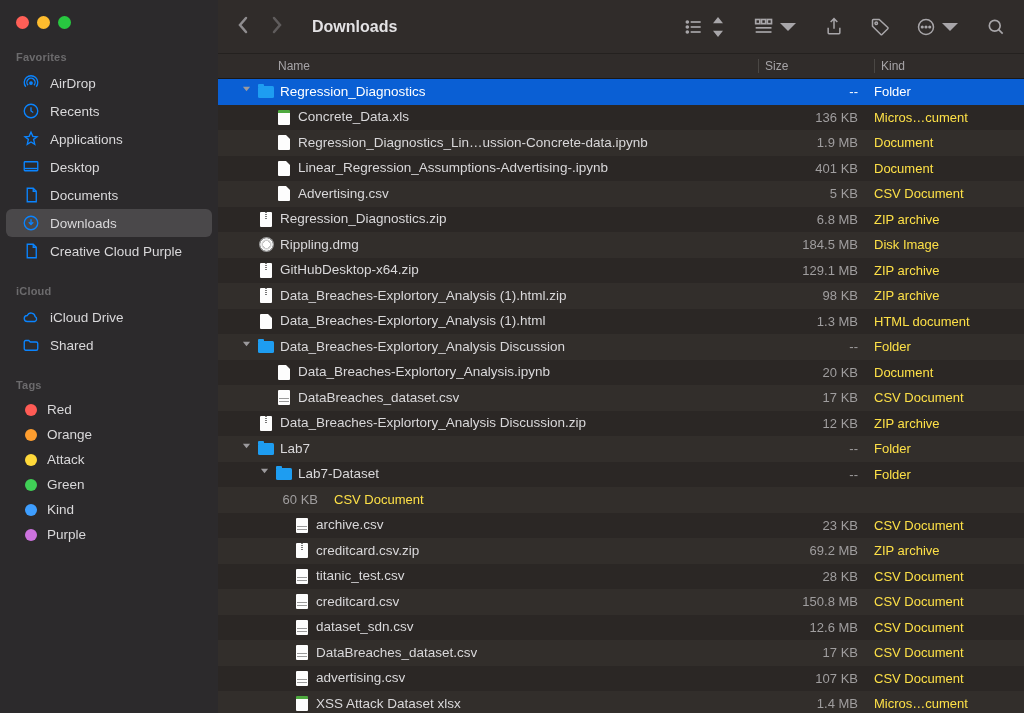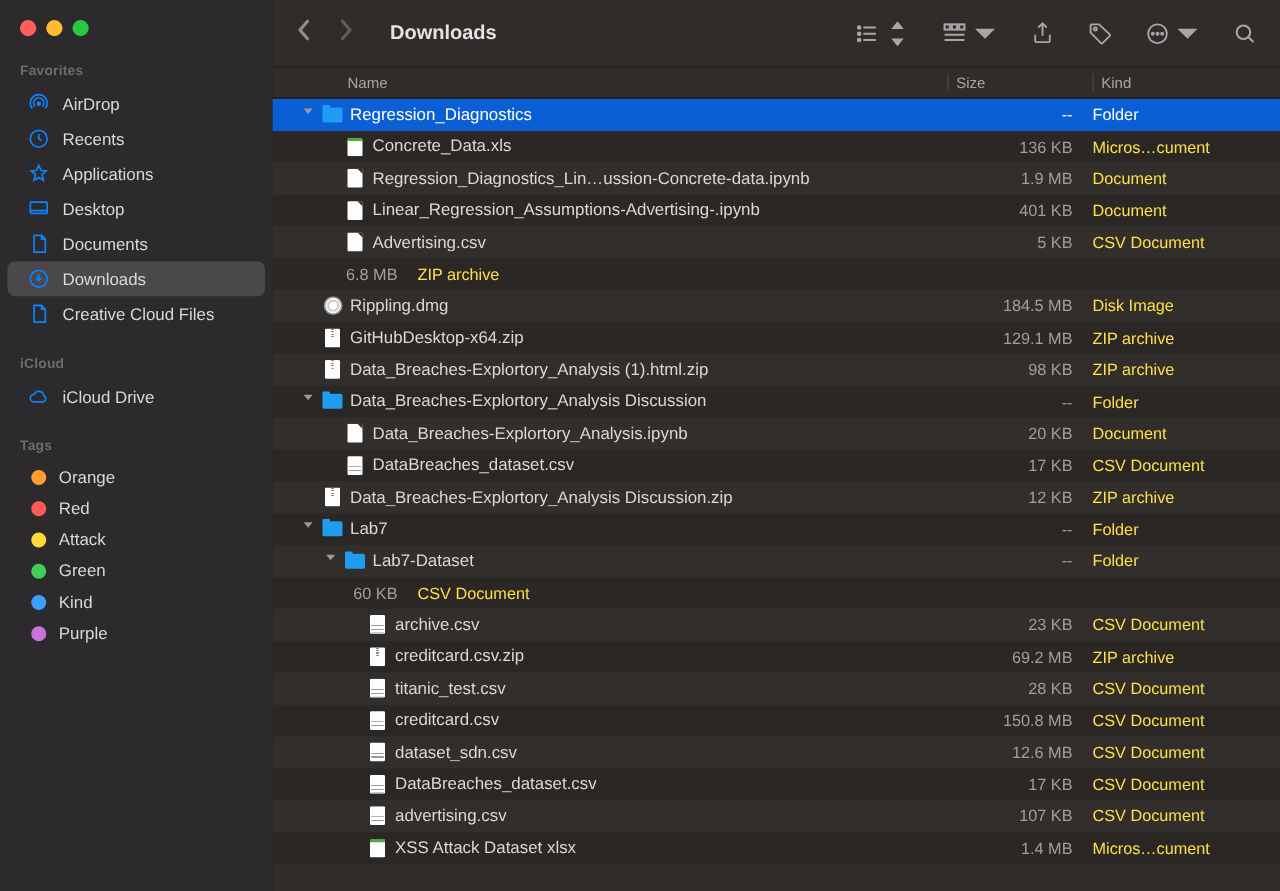--- a/index.html
+++ b/index.html
@@ -135,39 +135,47 @@
           </span>
           <span>Downloads</span>
         </div>
         <div class="sidebar-item">
           <span class="sidebar-icon">
             <svg viewBox="0 0 24 24" fill="none" stroke="currentColor" stroke-width="1.8">
               <path d="M7 3h8l4 4v14H7z"></path>
               <path d="M15 3v4h4"></path>
             </svg>
           </span>
-          <span>Creative Cloud Files</span>
+          <span>Creative Cloud Purple</span>
         </div>
         <div class="section-label" style="margin-top: 16px;">iCloud</div>
         <div class="sidebar-item">
           <span class="sidebar-icon">
             <svg viewBox="0 0 24 24" fill="none" stroke="currentColor" stroke-width="1.8">
               <path d="M7 18a4 4 0 010-8 5.5 5.5 0 0110.5 1.5A3.5 3.5 0 0117 18H7z"></path>
             </svg>
           </span>
           <span>iCloud Drive</span>
         </div>
+        <div class="sidebar-item">
+          <span class="sidebar-icon">
+            <svg viewBox="0 0 24 24" fill="none" stroke="currentColor" stroke-width="1.8">
+              <path d="M3 8a2 2 0 012-2h4l2 2h8a2 2 0 012 2v7a2 2 0 01-2 2H5a2 2 0 01-2-2V8z"></path>
+            </svg>
+          </span>
+          <span>Shared</span>
+        </div>
         <div class="section-label" style="margin-top: 16px;">Tags</div>
+        <div class="sidebar-item">
+          <span class="tag-dot sidebar-icon" style="background: rgb(255, 91, 85);"></span>
+          <span>Red</span>
+        </div>
         <div class="sidebar-item">
           <span class="tag-dot sidebar-icon" style="background: rgb(255, 158, 47);"></span>
           <span>Orange</span>
-        </div>
-        <div class="sidebar-item">
-          <span class="tag-dot sidebar-icon" style="background: rgb(255, 91, 85);"></span>
-          <span>Red</span>
         </div>
         <div class="sidebar-item">
           <span class="tag-dot sidebar-icon" style="background: rgb(255, 217, 58);"></span>
           <span>Attack</span>
         </div>
         <div class="sidebar-item">
           <span class="tag-dot sidebar-icon" style="background: rgb(64, 207, 86);"></span>
           <span>Green</span>
         </div>
         <div class="sidebar-item">
@@ -319,20 +327,28 @@
             <span class="disclosure blank">▸</span>
             <span class="file-icon">
               <span class="doc-glyph"></span>
             </span>
             <span class="fname">Advertising.csv</span>
           </div>
           <div class="col-size">5 KB</div>
           <div class="col-kind">CSV Document</div>
         </div>
         <div class="row">
+          <div class="col-name">
+            <span class="indent" style="width: 16px;"></span>
+            <span class="disclosure blank">▸</span>
+            <span class="file-icon">
+              <span class="zip-glyph"></span>
+            </span>
+            <span class="fname">Regression_Diagnostics.zip</span>
+          </div>
           <div class="col-size">6.8 MB</div>
           <div class="col-kind">ZIP archive</div>
         </div>
         <div class="row">
           <div class="col-name">
             <span class="indent" style="width: 16px;"></span>
             <span class="disclosure blank">▸</span>
             <span class="file-icon">
               <span class="dmg-glyph"></span>
             </span>
@@ -357,20 +373,32 @@
           <div class="col-name">
             <span class="indent" style="width: 16px;"></span>
             <span class="disclosure blank">▸</span>
             <span class="file-icon">
               <span class="zip-glyph"></span>
             </span>
             <span class="fname">Data_Breaches-Explortory_Analysis (1).html.zip</span>
           </div>
           <div class="col-size">98 KB</div>
           <div class="col-kind">ZIP archive</div>
+        </div>
+        <div class="row">
+          <div class="col-name">
+            <span class="indent" style="width: 16px;"></span>
+            <span class="disclosure blank">▸</span>
+            <span class="file-icon">
+              <span class="doc-glyph"></span>
+            </span>
+            <span class="fname">Data_Breaches-Explortory_Analysis (1).html</span>
+          </div>
+          <div class="col-size">1.3 MB</div>
+          <div class="col-kind">HTML document</div>
         </div>
         <div class="row">
           <div class="col-name">
             <span class="indent" style="width: 16px;"></span>
             <span class="disclosure">
               <svg width="9" height="9" viewBox="0 0 10 10" fill="currentColor">
                 <path d="M1 3h8L5 8z"></path>
               </svg>
             </span>
             <span class="file-icon">

